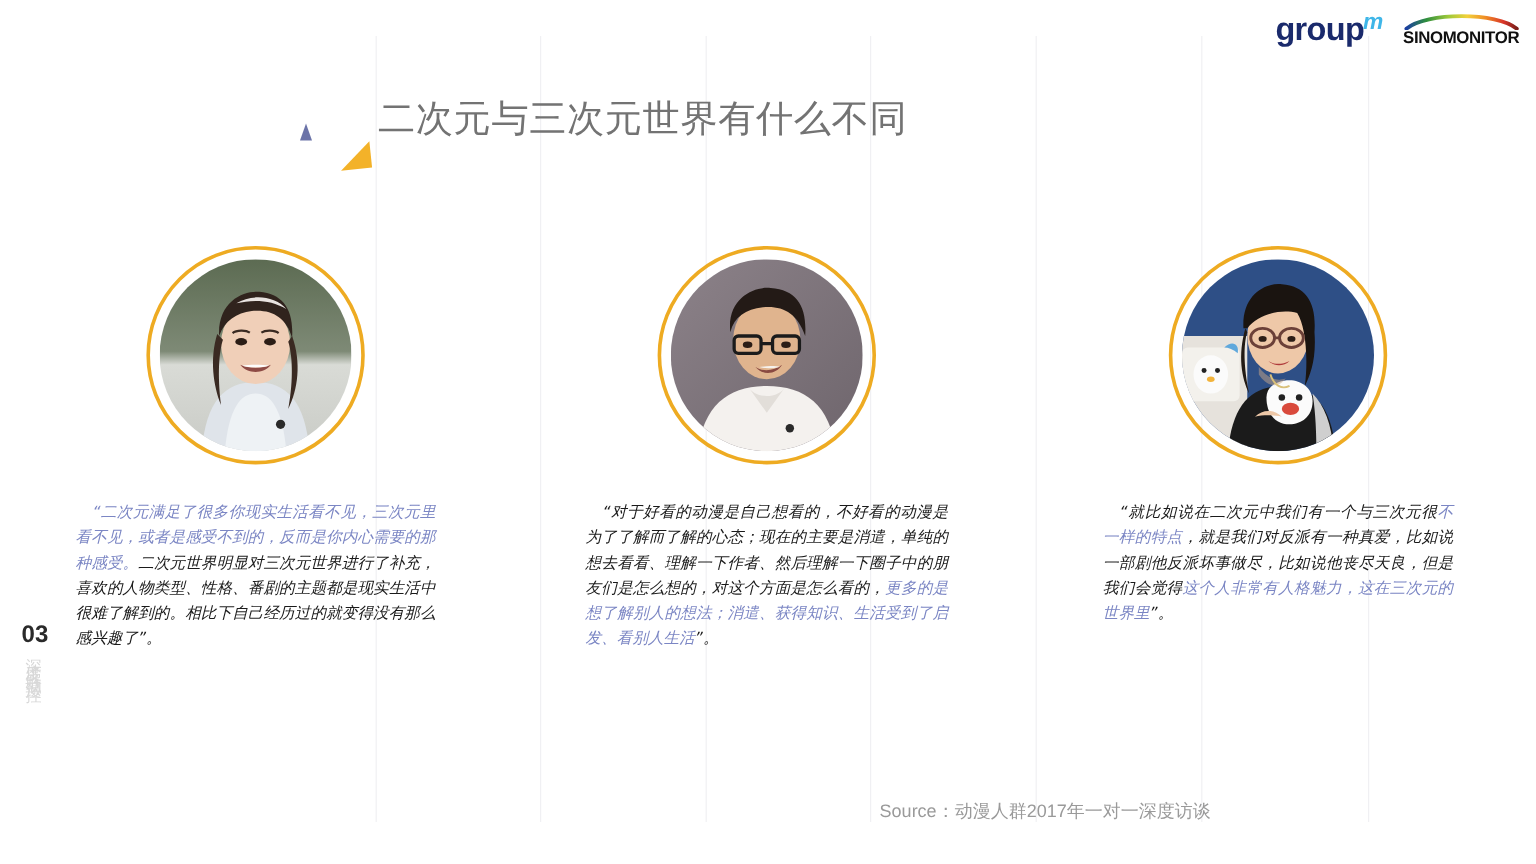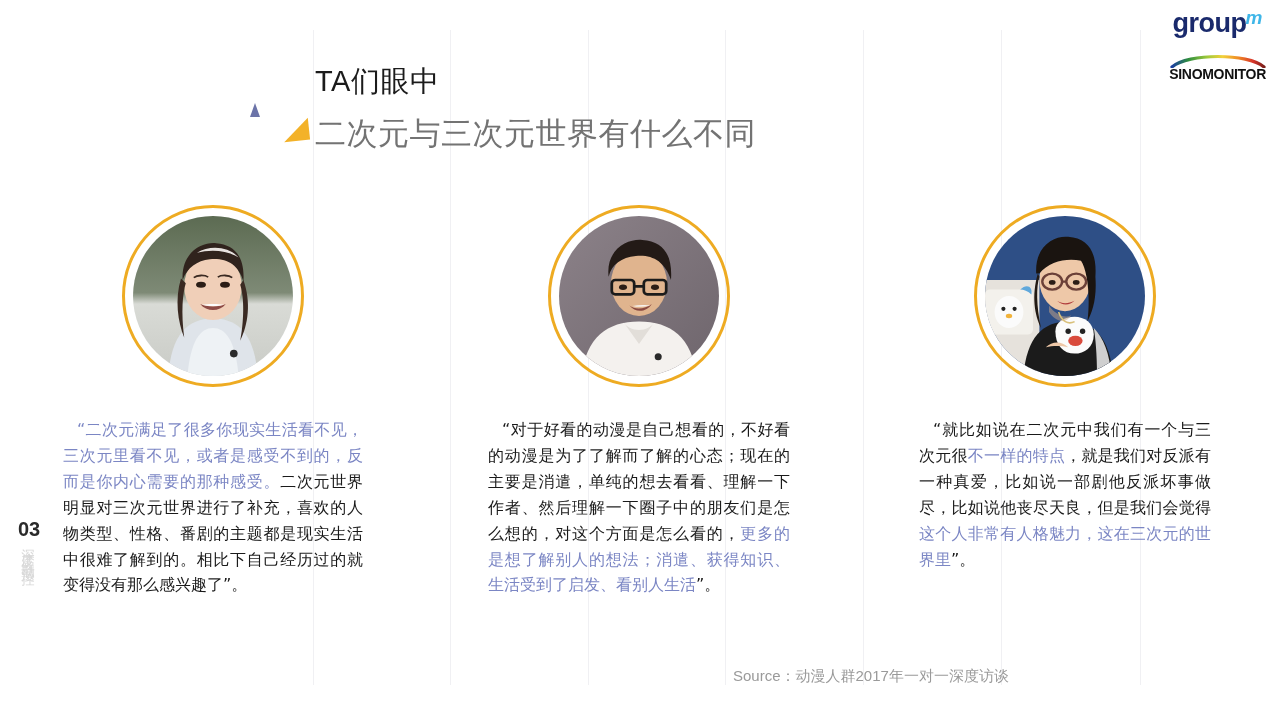--- a/index.html
+++ b/index.html
@@ -28,21 +28,20 @@
     background: #f0f0f3;
   }
 
   
   .logo-bar {
     position: absolute;
     right: 14px; top: 10px;
     display: flex;
     align-items: center;
     gap: 16px;
-    flex-direction: column;
   }
   .logo-groupm {
     font-size: 27px;
     font-weight: 700;
     color: #1a2a6c;
     letter-spacing: -0.5px;
     line-height: 1;
     display: flex;
     align-items: flex-start;
   }
@@ -133,22 +132,23 @@
     border-radius: 50%;
     overflow: hidden;
     position: relative;
   }
   .portrait-inner svg { display: block; width: 100%; height: 100%; }
 
   
   .quote {
     margin-top: 30px;
     width: 300px;
-    font-size: 16px;
+    font-size: 13px;
     line-height: 1.62;
+    font-style: italic;
     color: #1a1a1a;
     text-align: justify;
     text-indent: 14px;
     font-family: "DejaVu Sans", "Liberation Sans", sans-serif;
   }
   .quote .hl { color: #7b86c4; }
 
   .col-1 .quote { width: 300px; }
   .col-2 .quote { width: 302px; }
   .col-3 .quote { width: 292px; }
@@ -212,21 +212,20 @@
       </defs>
       <path d="M2,14 C18,0 78,0 94,14" fill="none" stroke="url(#rainbow)" stroke-width="3.2" stroke-linecap="round"></path>
     </svg>
     <span class="logo-sino-text">SINOMONITOR</span>
   </div>
 </div>
 
 <div class="tri-blue"></div>
 <div class="tri-gold"></div>
 <div class="title-block">
-  <div class="title-line1">TA们眼中</div>
   <div class="title-line2">二次元与三次元世界有什么不同</div>
 </div>
 
 <div class="columns">
 
   <div class="col col-1">
     <div class="portrait">
       <div class="portrait-inner">
         <svg viewBox="0 0 100 100" preserveAspectRatio="xMidYMid slice">
           <defs>

